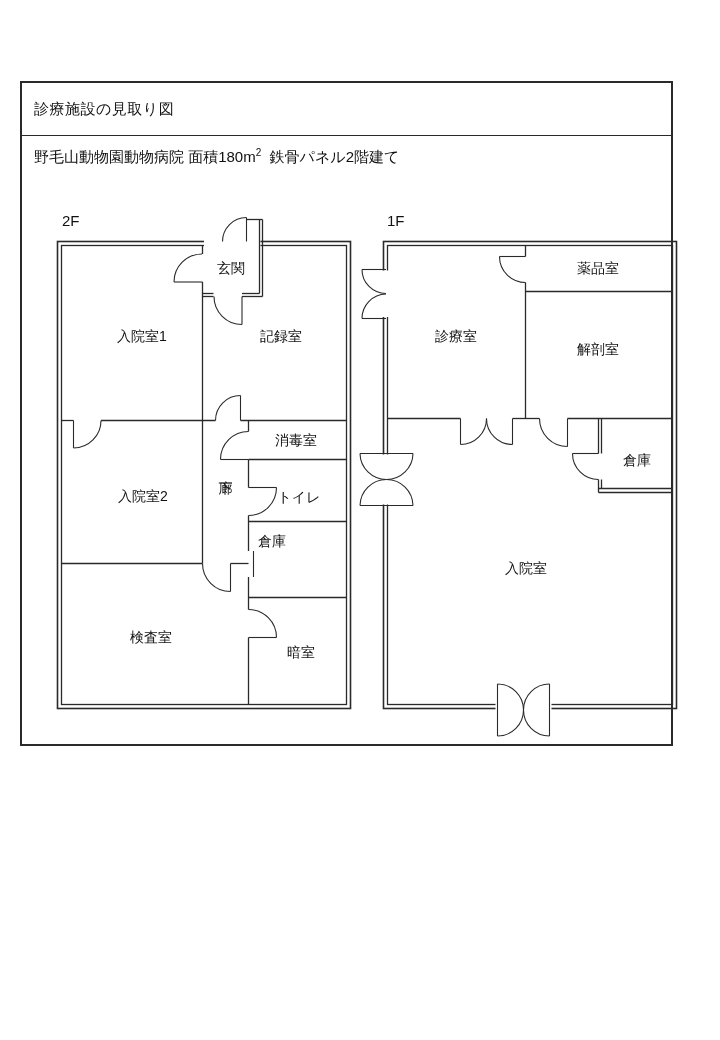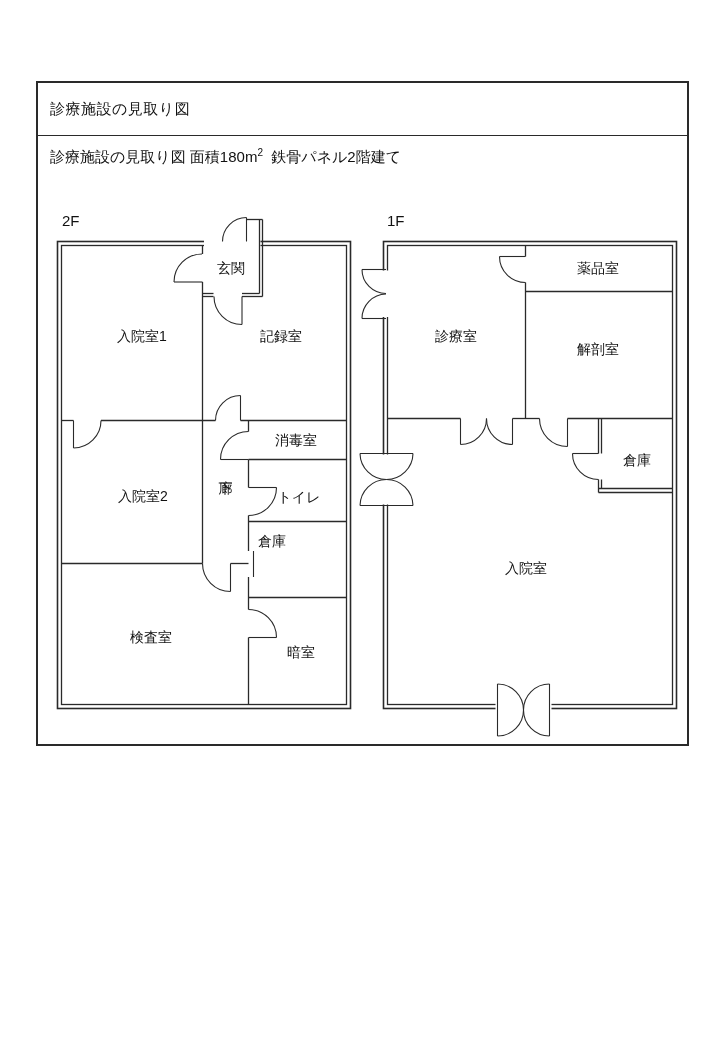--- a/index.html
+++ b/index.html
@@ -1,21 +1,21 @@
 <!DOCTYPE html>
 <html><head>
 <meta charset="utf-8">
 <style>
   html,body{margin:0;padding:0;}
   body{
     width:720px;height:1040px;background:#ffffff;position:relative;
     font-family:"Liberation Sans","DejaVu Sans",sans-serif;color:#111;
   }
   .frame{
-    position:absolute;left:36px;top:81px;width:649px;height:661px;
+    position:absolute;left:20px;top:81px;width:649px;height:661px;
     border:2px solid #2a2a2a;background:#fff;
   }
   .title-row{
     position:absolute;left:0;top:0;width:100%;height:53px;
     border-bottom:1.5px solid #2a2a2a;display:flex;align-items:center;
     box-sizing:border-box;padding-left:12px;
   }
   .title-row .t{font-size:15px;letter-spacing:0.5px;}
   .subtitle{
     position:absolute;left:12px;top:64px;font-size:15px;white-space:pre;
@@ -27,21 +27,21 @@
   .floor-label{font-size:15px;}
   .v-text{writing-mode:vertical-rl;letter-spacing:2px;}
 </style>
 </head>
 <body>
 
 <div class="frame">
   <div class="title-row">
     <span class="t">診療施設の見取り図</span>
   </div>
-  <div class="subtitle"><span>診療施設の見取り図 面積180m</span><sup>2</sup><span>  鉄骨パネル2階建て</span></div>
+  <div class="subtitle"><span>野毛山動物園動物病院 面積180m</span><sup>2</sup><span>  鉄骨パネル2階建て</span></div>
 </div>
 
 <svg width="720" height="1040" viewBox="0 0 720 1040">
   <g stroke="#2a2a2a" fill="none" stroke-width="1.6">
 
     <rect x="57.5" y="241.5" width="293" height="467"></rect>
     <rect x="61.5" y="245.5" width="285" height="459" stroke-width="1.3"></rect>
 
     <rect x="383.5" y="241.5" width="293" height="467"></rect>
     <rect x="387.5" y="245.5" width="285" height="459" stroke-width="1.3"></rect>

